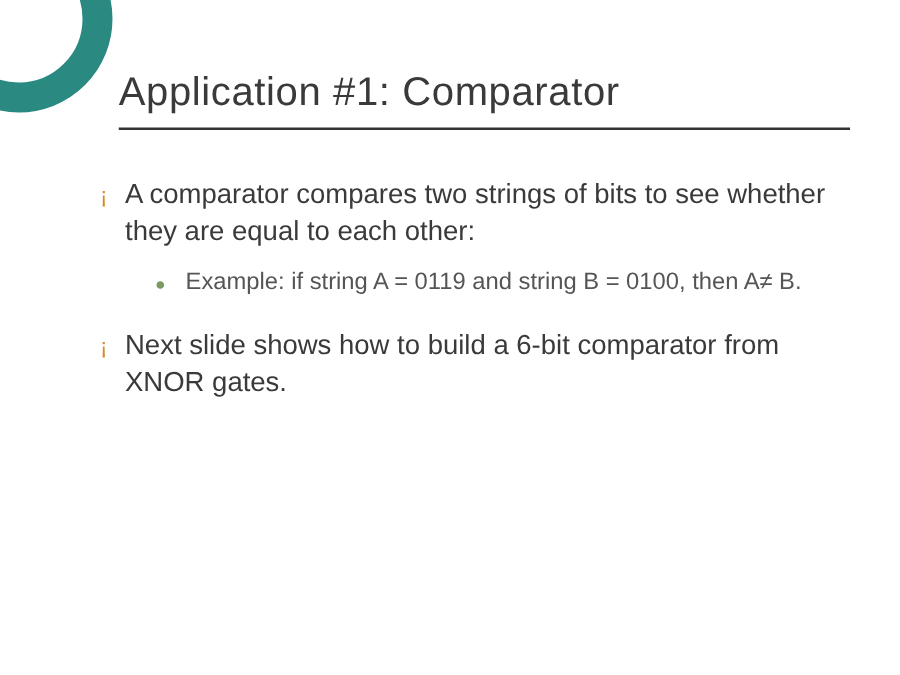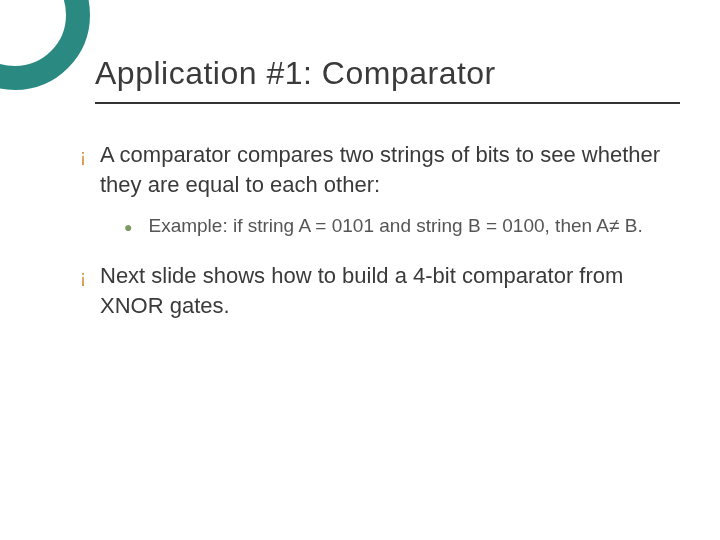--- a/index.html
+++ b/index.html
@@ -33,22 +33,22 @@
 
     <div class="lvl1">
       <span class="b1">¡</span>
       <span class="lvl1-text">
         <span>A </span><span class="bold">comparator</span><span> compares two strings of bits to see whether they are equal to each other:</span>
       </span>
     </div>
 
     <div class="lvl2">
       <span class="b2">●</span>
-      <span class="lvl2-text">Example: if string A = 0101 and string B = 0100, then A≠ B.</span>
+      <span class="lvl2-text">Example: if string A = 0119 and string B = 0100, then A≠ B.</span>
     </div>
 
     <div class="lvl1">
       <span class="b1">¡</span>
-      <span class="lvl1-text">Next slide shows how to build a 4-bit comparator from XNOR gates.</span>
+      <span class="lvl1-text">Next slide shows how to build a 6-bit comparator from XNOR gates.</span>
     </div>
 
   </div>
 </div>
 
 </body></html>

